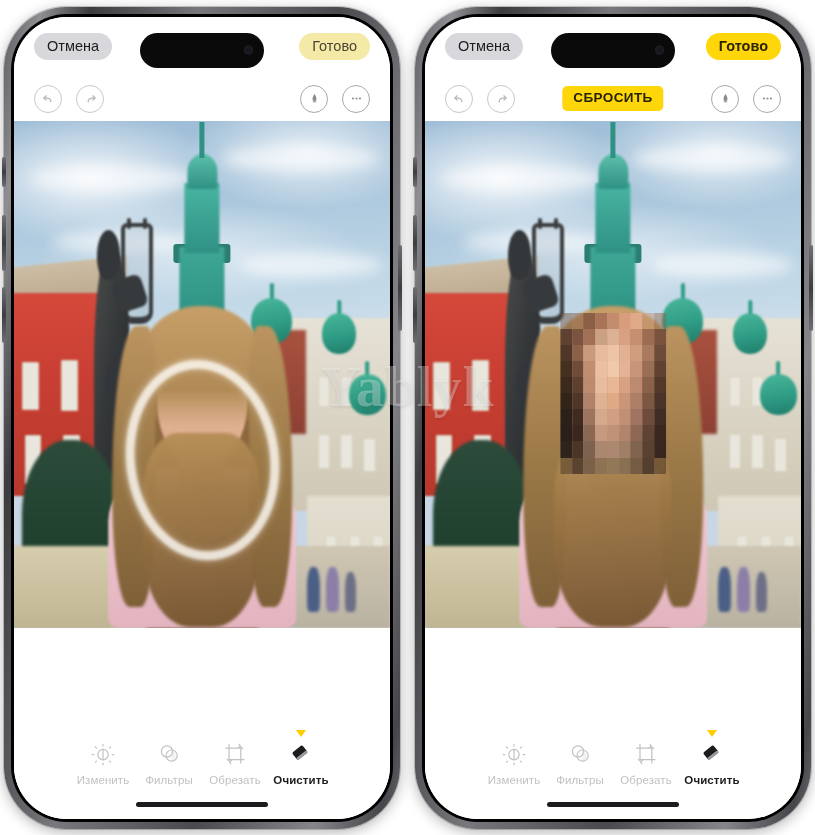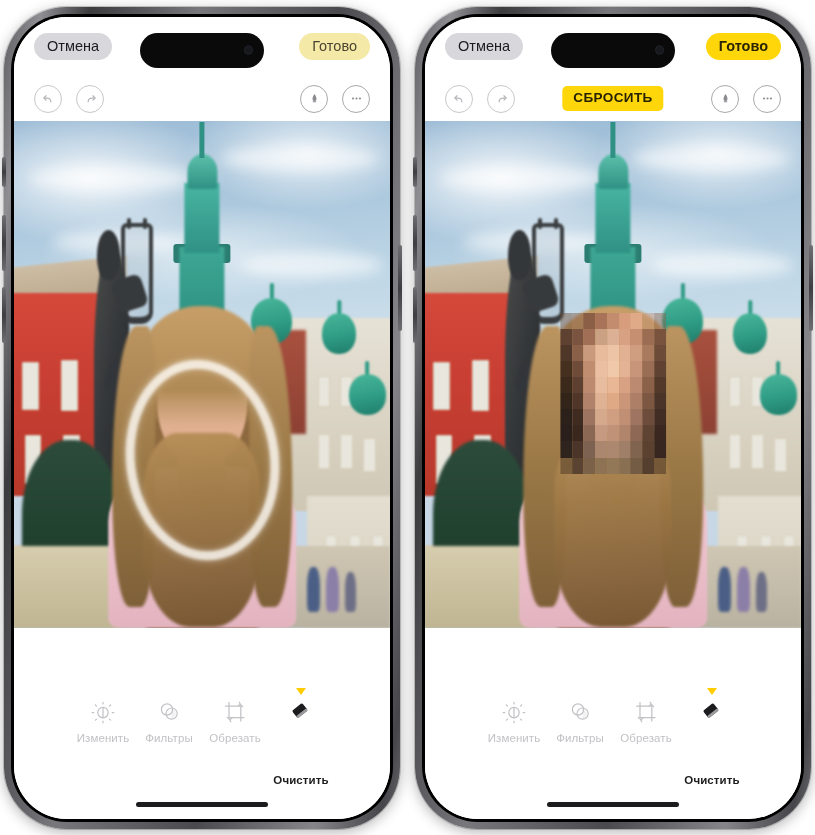--- a/index.html
+++ b/index.html
@@ -413,21 +413,21 @@
   }
   .tool {
     position: relative;
     width: 66px;
     display: flex; flex-direction: column; align-items: center;
     gap: 5px; cursor: pointer;
   }
   .tool .glyph { height: 30px; display: flex; align-items: center; justify-content: center; color: #c2c2c6; }
   .tool .tlabel { font-size: 11.5px; color: #c2c2c6; letter-spacing: .1px; }
   .tool.active .glyph { color: #1c1c1e; }
-  .tool.active .tlabel { color: #1c1c1e; font-weight: 700; margin-top: 42px; }
+  .tool.active .tlabel { color: #1c1c1e; font-weight: 700; }
   .marker {
     position: absolute; top: -9px; left: 50%; transform: translateX(-50%);
     width: 0; height: 0;
     border-left: 5.5px solid transparent;
     border-right: 5.5px solid transparent;
     border-top: 7px solid #ffcc00;
   }
   .home-ind {
     width: 132px; height: 5px; border-radius: 3px;
     background: #1c1c1e; margin: 10px auto 0;
@@ -912,14 +912,17 @@
               <span class="tlabel">Очистить</span>
             </div>
           </div>
           <div class="home-ind"></div>
         </div>
 
       </div>
     </div>
   </div>
 
+  <div class="wm-layer">
+    <span class="watermark">Yablyk</span>
+  </div>
 
 </div>
 
 </body></html>

